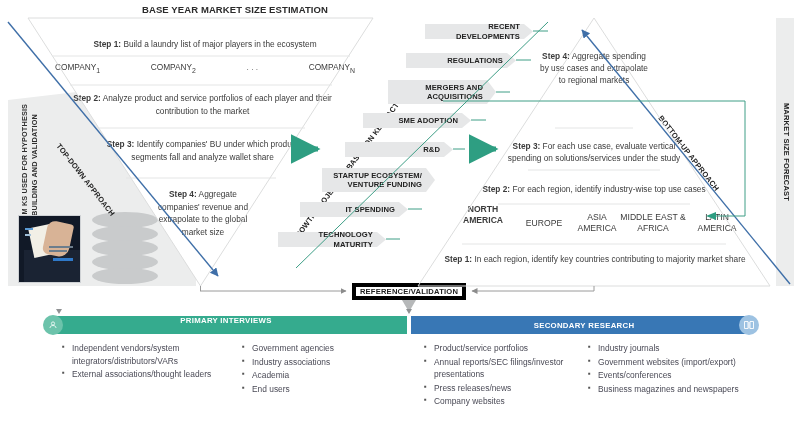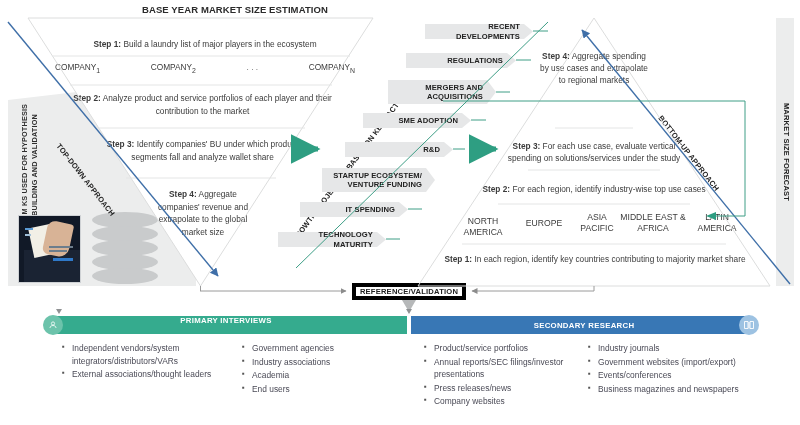--- a/index.html
+++ b/index.html
@@ -188,23 +188,23 @@
   <div class="abs pyr-step ctr" style="left:496px;top:140px;width:196px;">
     <b>Step 3:</b>
     <span>For each use case, evaluate vertical spending on solutions/services under the study</span>
   </div>
 
   <div class="abs pyr-step ctr" style="left:470px;top:183px;width:248px;">
     <b>Step 2:</b>
     <span>For each region, identify industry-wise top use cases</span>
   </div>
 
-  <div class="abs region" style="left:452px;top:216px;width:62px;">NORTH AMERICA</div>
+  <div class="abs region" style="left:452px;top:204px;width:62px;font-weight:bold;">NORTH AMERICA</div>
   <div class="abs region" style="left:516px;top:218px;width:56px;">EUROPE</div>
-  <div class="abs region" style="left:572px;top:212px;width:50px;">ASIA PACIFIC</div>
+  <div class="abs region" style="left:572px;top:212px;width:50px;">ASIA AMERICA</div>
   <div class="abs region" style="left:620px;top:212px;width:66px;">MIDDLE EAST &amp; AFRICA</div>
   <div class="abs region" style="left:686px;top:212px;width:62px;">LATIN AMERICA</div>
 
   <div class="abs pyr-step ctr" style="left:440px;top:253px;width:310px;">
     <b>Step 1:</b>
     <span>In each region, identify key countries contributing to majority market share</span>
   </div>
 
   <div class="abs band" style="left:660px;top:112px;transform:rotate(52deg);transform-origin:left center;">BOTTOM-UP APPROACH</div>
 

